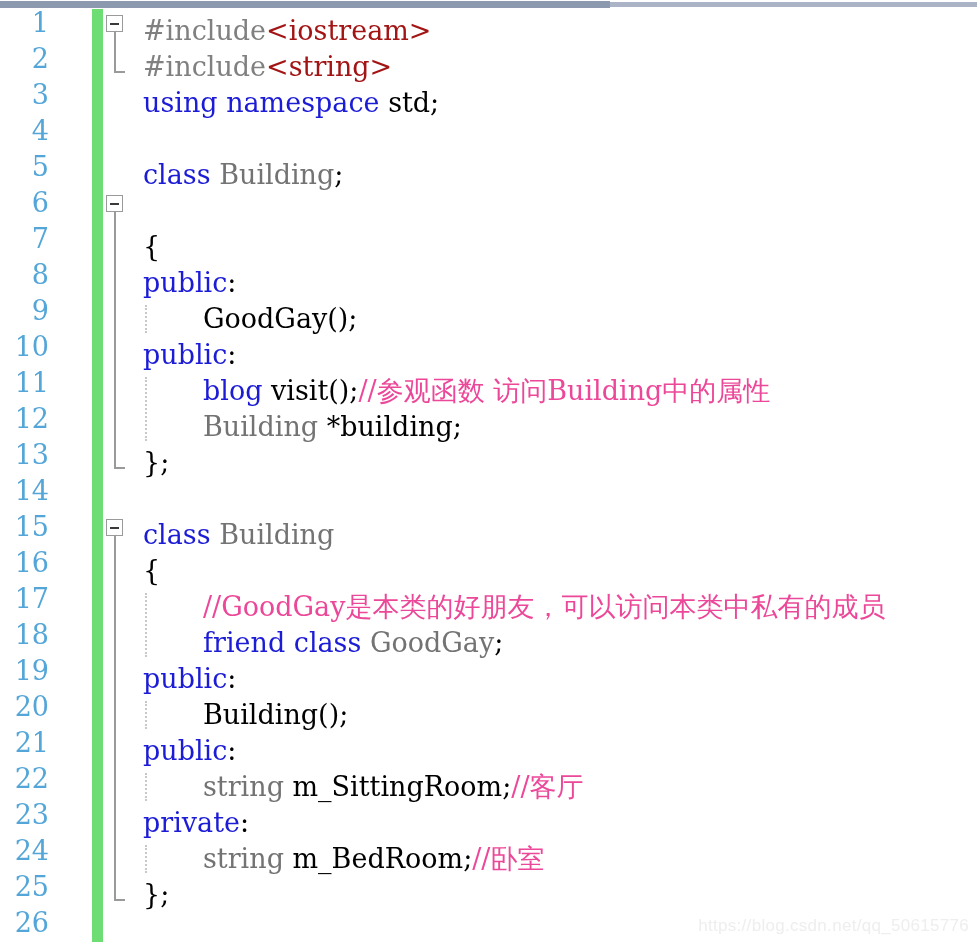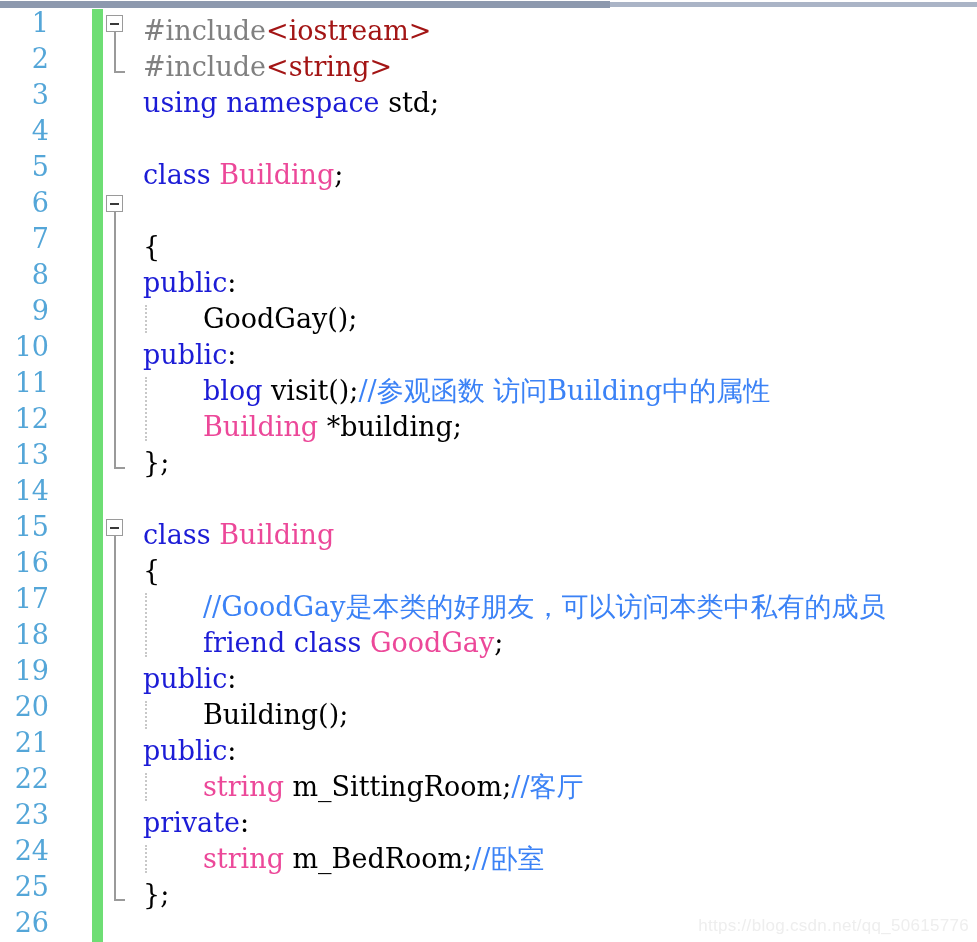--- a/index.html
+++ b/index.html
@@ -123,23 +123,23 @@
   .indent-guide {
     position: absolute;
     width: 0;
     border-left: 2px dotted #c8c8c8;
   }
 
   
   .tok-pre   { color: #808080; }
   .tok-inc   { color: #a31515; }
   .tok-kw    { color: #1c1cd6; }
-  .tok-type  { color: #ec4899; }
+  .tok-type  { color: #737373; }
   .tok-plain { color: #000000; }
-  .tok-cmt   { color: #3b82f6; }
+  .tok-cmt   { color: #ec4899; }
 
   
   #watermark {
     position: absolute;
     right: 8px; bottom: 6px;
     font-size: 17px;
     color: #eeeeee;
     font-family: "Liberation Sans", sans-serif;
     letter-spacing: 0.3px;
     user-select: none;

